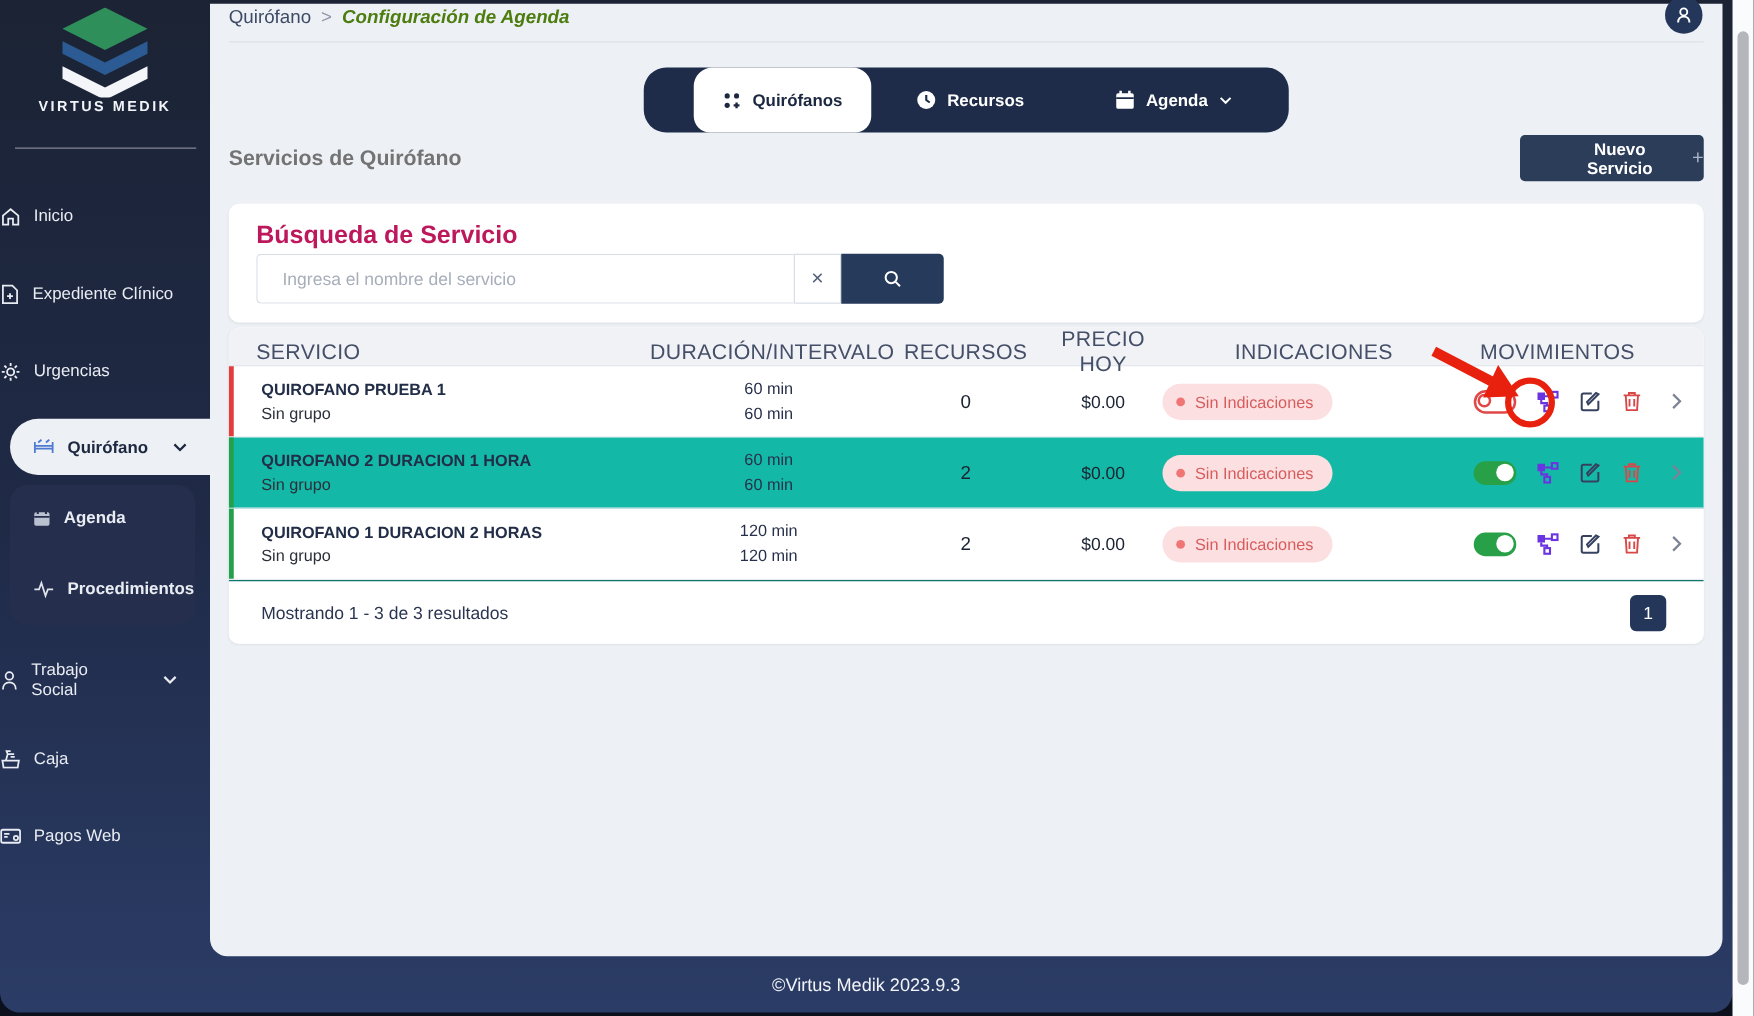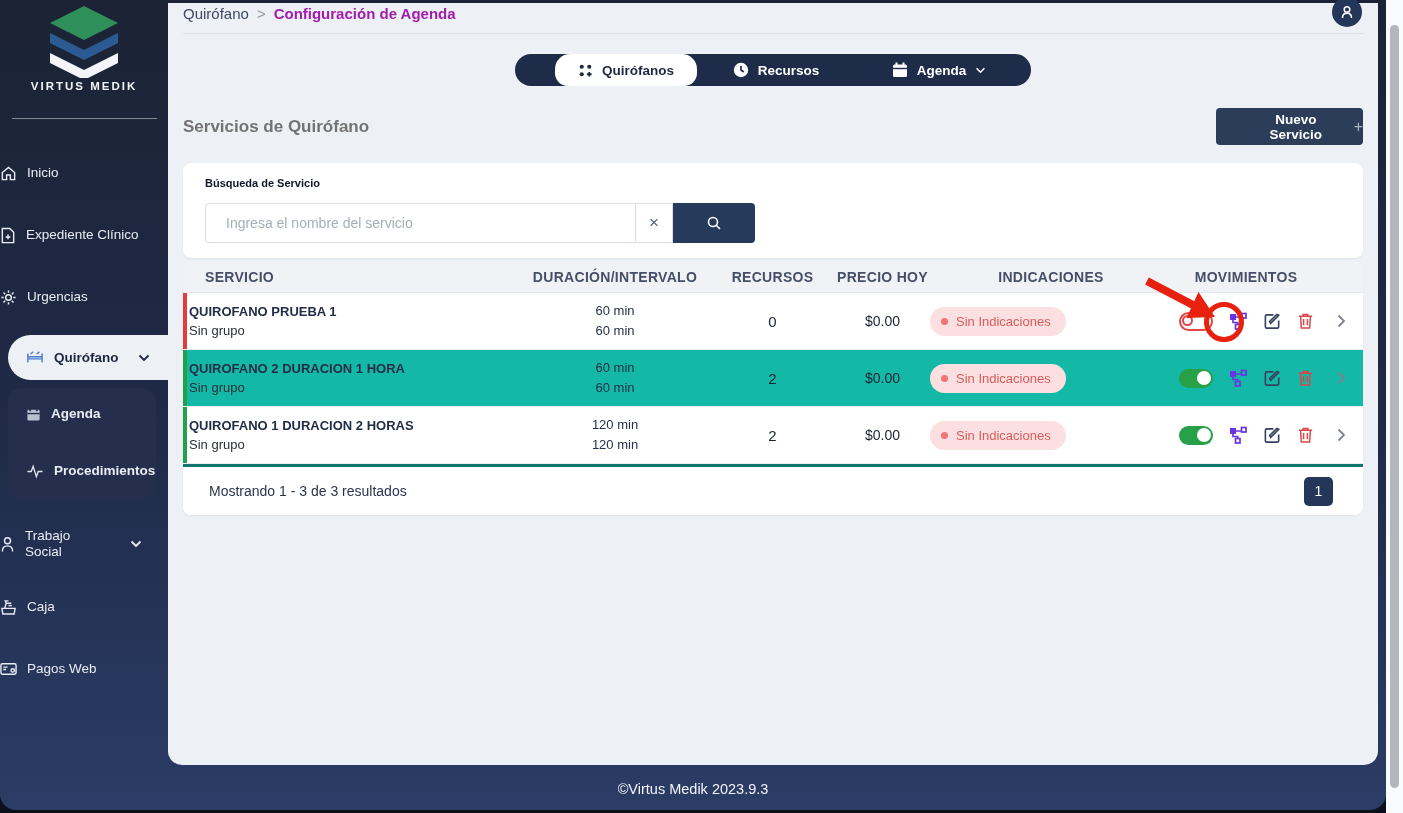--- a/index.html
+++ b/index.html
@@ -41,88 +41,88 @@
     background:#252f4d; border-radius:14px; }
   .submenu .side-item{ position:absolute; width:148px; padding-left:18px; font-weight:bold; }
 
   
   .content{
     position:absolute; left:168px; top:3px; width:1210px; height:762px;
     background:#edf0f4; border-radius:0 0 14px 14px;
   }
   .breadcrumb{ position:absolute; left:15px; top:2px; font-size:15px; color:#3d4a66; display:flex; gap:8px; align-items:center;}
   .breadcrumb .sep{ color:#93a: ; color:#8f97a8; }
-  .breadcrumb .current{ font-weight:bold; color:#a21caf; }
+  .breadcrumb .current{ font-weight:bold; color:#4d7c0f;font-style:italic; }
   .top-divider{ position:absolute; left:15px; top:30px; width:1180px; height:1px; background:#dde2ea; }
 
   .avatar{ position:absolute; right:16px; top:-6px; width:30px; height:30px; border-radius:50%;
     background:#24375a; display:flex; align-items:center; justify-content:center; cursor:pointer; }
 
   
-  .tabbar{ position:absolute; left:50%; transform:translateX(-50%); top:51px; width:516px; height:32px;
+  .tabbar{ position:absolute; left:50%; transform:translateX(-50%); top:51px; width:516px; height:52px;
     background:#1e2c49; border-radius:18px; display:flex; align-items:stretch; color:#fff; }
   .tab{ display:flex; align-items:center; justify-content:center; gap:9px; font-size:13.5px; font-weight:bold; cursor:pointer; }
   .tab--active{ margin-left:40px; width:142px; background:#fff; color:#1c2840;
     border-radius:15px 15px 13px 13px; }
   .tab--recursos{ width:158px; }
   .tab--agenda{ width:168px; }
 
   .page-title{ position:absolute; left:15px; top:114px; font-size:17px; font-weight:bold; color:#737373; }
   .new-btn{ position:absolute; right:15px; top:105px; width:147px; height:37px; background:#2b3d59;
     border:none; border-radius:4px; color:#fff; font-size:13.5px; font-weight:bold;
     display:flex; align-items:center; justify-content:center; gap:10px; cursor:pointer;
     font-family:"Liberation Sans", sans-serif;padding-left:32px; }
   .new-btn .plus{ color:#aab4c4; font-size:16px; font-weight:normal; }
 
   
   .search-card{ position:absolute; left:15px; top:160px; width:1180px; height:95px; background:#fff;
     border-radius:8px; box-shadow:0 1px 2px rgba(16,24,40,.06); }
-  .search-label{ position:absolute; left:22px; top:14px; font-size:11px; font-weight:bold; color:#0f172a; }
+  .search-label{ position:absolute; left:22px; top:14px; font-size:20px; font-weight:bold; color:#be185d; }
   .search-row{ position:absolute; left:22px; top:40px; height:40px; display:flex; }
   .search-input{ width:430px; height:40px; border:1px solid #d9dee6; border-right:none; border-radius:4px 0 0 4px;
     padding:0 20px; font-size:14px; color:#333; outline:none; font-family:"Liberation Sans", sans-serif; }
   .search-input::placeholder{ color:#a7aeba; }
   .clear-btn{ width:38px; height:40px; background:#fff; border:1px solid #d9dee6; color:#55607a;
     font-size:17px; cursor:pointer; }
   .search-btn{ width:82px; height:40px; background:#263a5c; border:none; border-radius:0 4px 4px 0;
     display:flex; align-items:center; justify-content:center; cursor:pointer; }
 
   
   .table-card{ position:absolute; left:15px; top:259px; width:1180px; height:253px; background:#fff;
     border-radius:8px; box-shadow:0 1px 2px rgba(16,24,40,.06); overflow:hidden; }
   .tgrid{ display:grid; grid-template-columns:337px 190px 125px 95px 242px 148px 43px; align-items:center; }
   .thead{ height:31px; background:#f0f2f6; border-bottom:1px solid #e4e8ee;
-    font-size:14px; font-weight:bold; color:#454f68; letter-spacing:.3px; }
+    font-size:17px; font-weight:normal; color:#454f68; letter-spacing:.3px; }
   .th{ text-align:center; }
   .th--servicio{ text-align:left; padding-left:22px; }
   .trow{ height:57px; position:relative; border-bottom:1px solid #e9ecf1; }
   .trow--gray{ background:#14b8a6; }
   .stripe{ position:absolute; left:0; top:0; width:4px; height:100%; }
   .stripe--red{ background:#e23c3c; }
   .stripe--green{ background:#23a04c; }
-  .cell-name{ padding-left:6px; }
+  .cell-name{ padding-left:26px; }
   .svc-name{ font-size:13px; font-weight:bold; color:#222d47; margin-bottom:4px; }
   .svc-group{ font-size:13px; color:#2b2f3a; }
   .cell-dur{ text-align:center; font-size:13px; color:#27304a; line-height:1.55; }
   .cell-res{ text-align:center; font-size:15px; color:#1a2333; }
   .cell-price{ text-align:center; font-size:14px; color:#1a2333; }
   .cell-ind{ display:flex; }
   .badge{ display:inline-flex; align-items:center; gap:8px; background:#fcdfe1; border-radius:999px;
     padding:7px 15px 7px 11px; font-size:13px; color:#d85c5c; }
   .badge .dot{ width:7px; height:7px; border-radius:50%; background:#f07575; }
   .cell-mov{ display:flex; align-items:center; justify-content:center; gap:15px; }
   .cell-chev{ display:flex; justify-content:center; }
   .iconbtn{ background:none; border:none; padding:0; cursor:pointer; display:flex; align-items:center; }
 
   .toggle-off{ width:34px; height:19px; border:2px solid #e04848; border-radius:10px; position:relative; }
   .toggle-off .knob{ position:absolute; left:1px; top:1px; width:11px; height:11px; border:2px solid #e04848; border-radius:50%; }
   .toggle-on{ width:34px; height:19px; background:#27a047; border-radius:10px; position:relative; }
   .toggle-on .knob{ position:absolute; right:2px; top:2.5px; width:14px; height:14px; background:#fff; border-radius:50%; }
 
-  .summary-row{ position:absolute; left:0; top:202px; width:100%; height:51px; border-top:3px solid #0f766e;
+  .summary-row{ position:absolute; left:0; top:202px; width:100%; height:51px; border-top:1px solid #0f766e;
     display:flex; align-items:center; background:#fff; }
   .summary-text{ margin-left:26px; font-size:14px; color:#2a3550; }
   .page-btn{ margin-left:auto; margin-right:30px; width:29px; height:29px; background:#24365a; border:none;
     border-radius:5px; color:#fff; font-size:14px; cursor:pointer; font-family:"Liberation Sans", sans-serif; }
 
   
   .footer-text{ position:absolute; bottom:13px; left:0; width:1386px; text-align:center;
     color:#f2f4f8; font-size:14.5px;margin-top:37px; }
 
   

